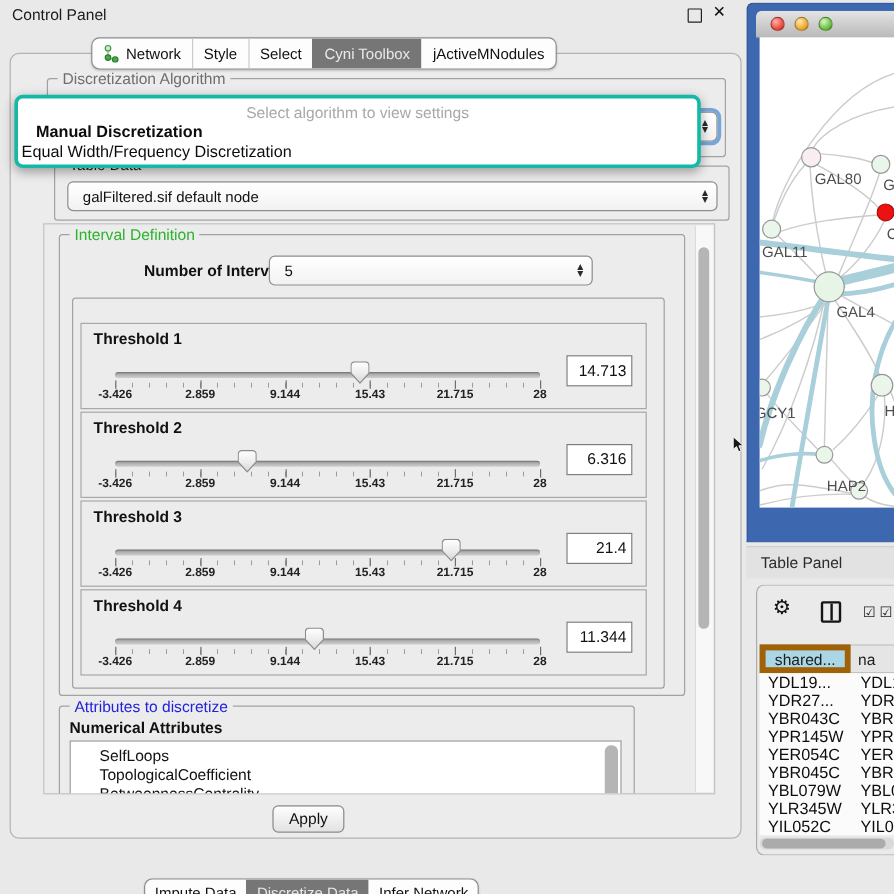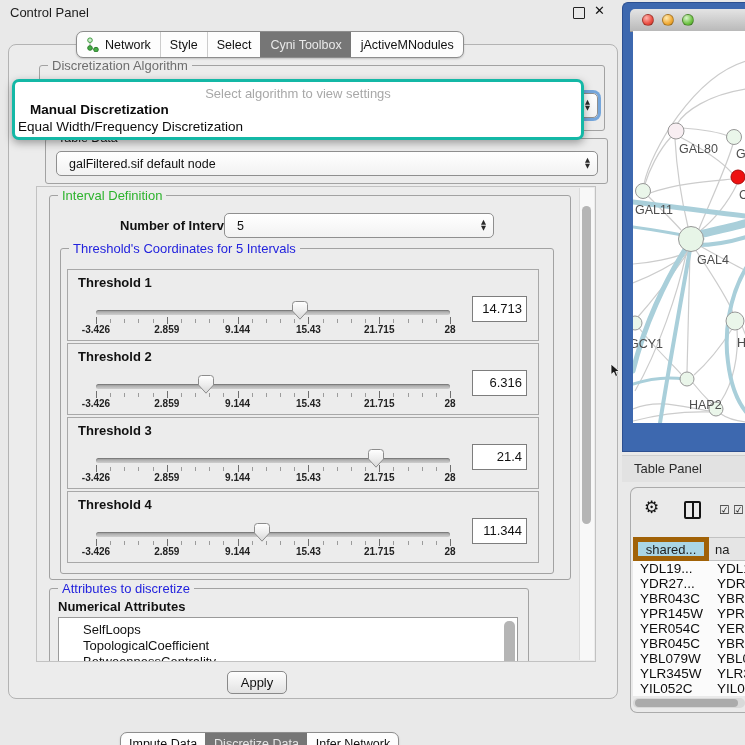--- a/index.html
+++ b/index.html
@@ -204,21 +204,20 @@
   <div class="groupbox" id="interval-group">
     <span class="grouptitle gt-green">Interval Definition</span>
 
     <div class="abs" id="noi-label">Number of Intervals</div>
     <div class="combo" id="noi-combo">
       <span class="ctxt">5</span>
       <span class="stepper">▲<br>▼</span>
     </div>
 
     <div class="groupbox" id="thr-group">
-      <span class="grouptitle gt-blue">Threshold's Coordinates for 5 Intervals</span>
 
   <div class="th-panel" style="top: 20px;">
     <div class="th-label">Threshold 1</div>
     <div class="th-track"></div>
     <div class="th-minor"></div>
     <div class="th-ticklabels">
             <span class="majtick" style="left: 28px;">
               <i></i>
               <b>-3.426</b>
             </span>

